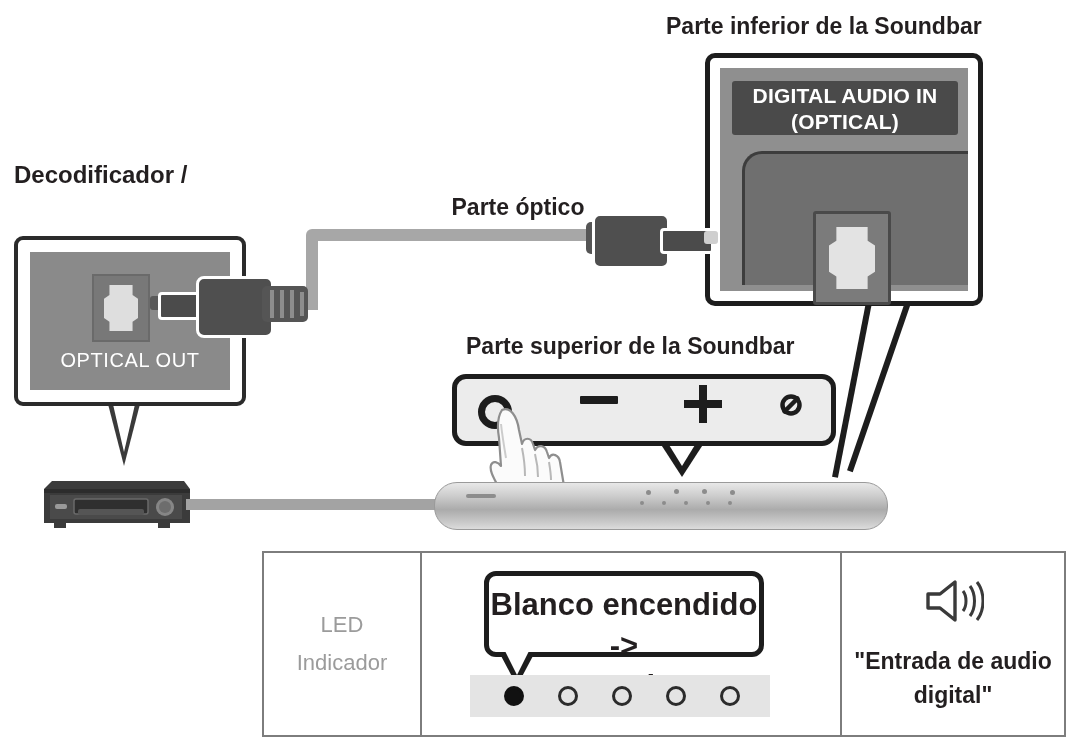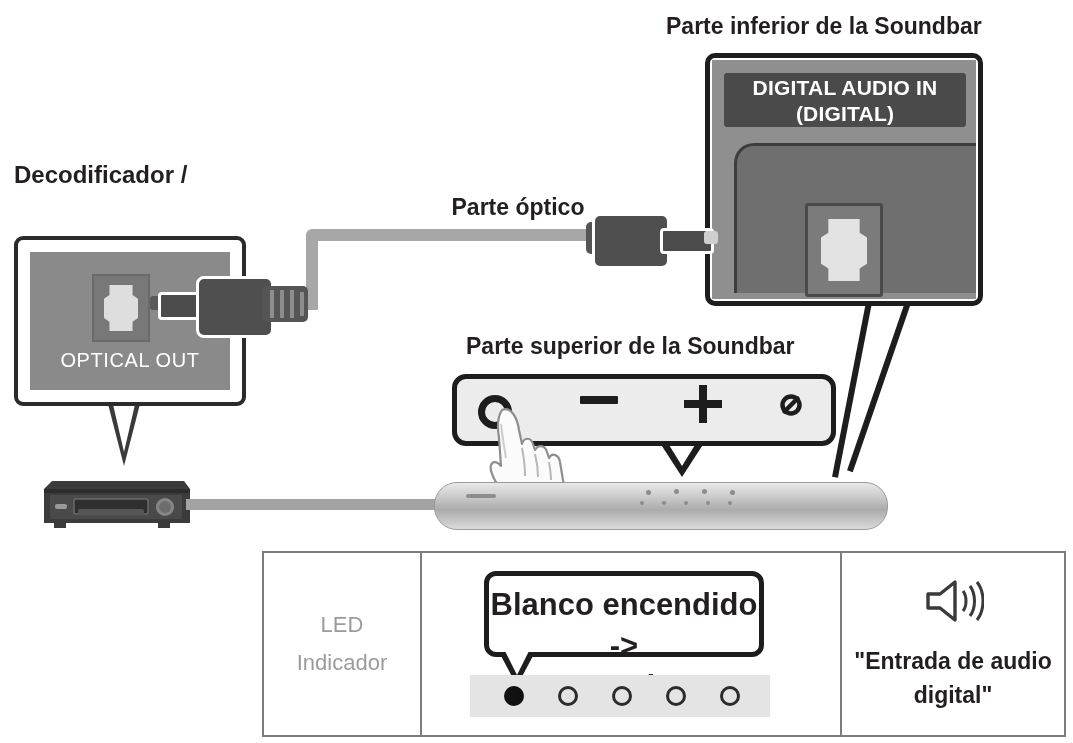--- a/index.html
+++ b/index.html
@@ -64,21 +64,21 @@
   #optical-tail-in{
     left:112px;top:400px;width:0;height:0;
     border-left:12px solid transparent;border-right:12px solid transparent;
     border-top:52px solid #ffffff;
   }
 
   
   #digital-in-panel{
     left:705px;top:53px;width:278px;height:253px;
     border:5px solid #1d1d1d;border-radius:10px;
-    background:#ffffff;box-sizing:border-box;padding:2px;
+    background:#ffffff;box-sizing:border-box;padding:10px;
   }
   #digital-in-inner{
     width:100%;height:100%;background:#8f8f8f;position:relative;box-sizing:border-box;
   }
   #digital-in-strip{
     position:absolute;left:12px;right:10px;top:13px;height:54px;
     background:#4a4a4a;border-radius:3px;
     color:#ffffff;text-align:center;font-size:21px;line-height:26px;
     font-weight:700;padding-top:2px;box-sizing:border-box;
     letter-spacing:.2px;
@@ -231,21 +231,21 @@
     </div>
   </div>
 
   <div class="abs tail-line" id="dtail-a"></div>
   <div class="abs tail-line" id="dtail-b"></div>
   <div class="abs" id="dtail-mask"></div>
   <div class="abs" id="digital-in-panel">
     <div id="digital-in-inner">
       <div id="digital-in-strip">
         <div>DIGITAL AUDIO IN</div>
-        <div>(DIGITAL)</div>
+        <div>(OPTICAL)</div>
       </div>
       <div id="digital-in-body"></div>
       <div class="abs toslink-socket" id="socket-right">
         <div class="socket-key"></div>
       </div>
     </div>
   </div>
 
   <div class="abs cable" id="cable-h-low"></div>
   <div class="abs cable" id="cable-v"></div>

